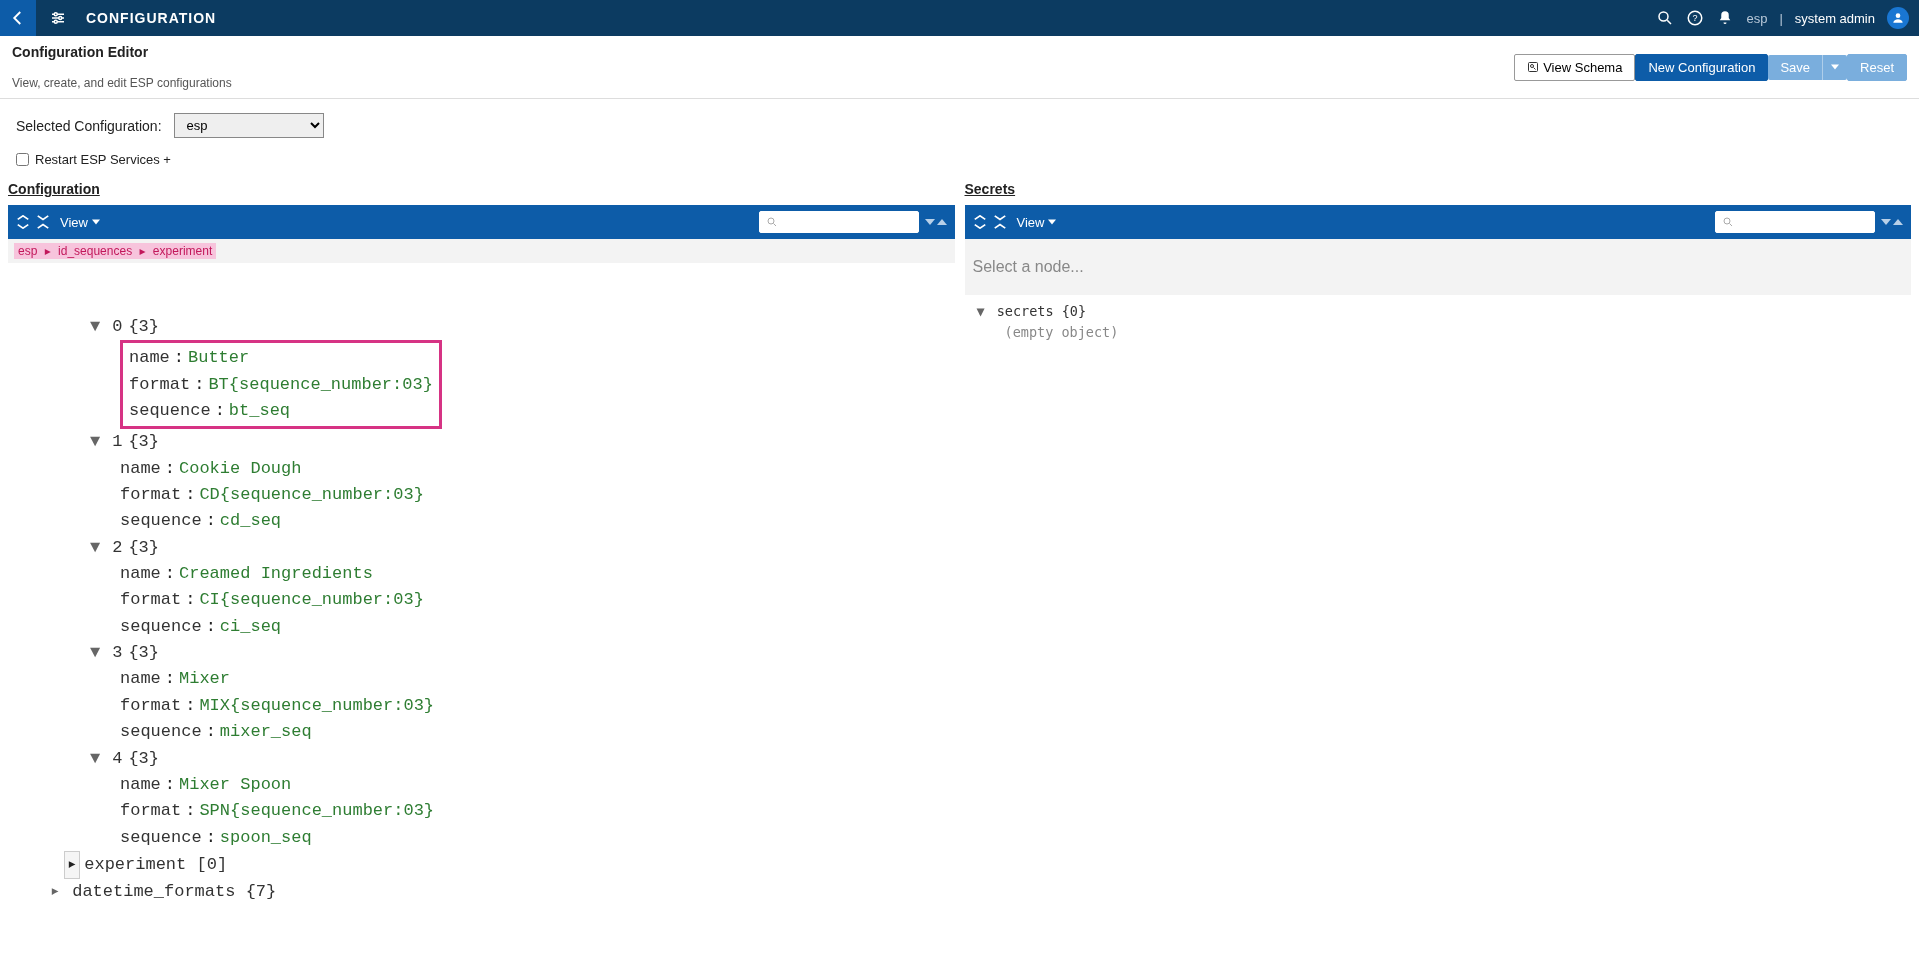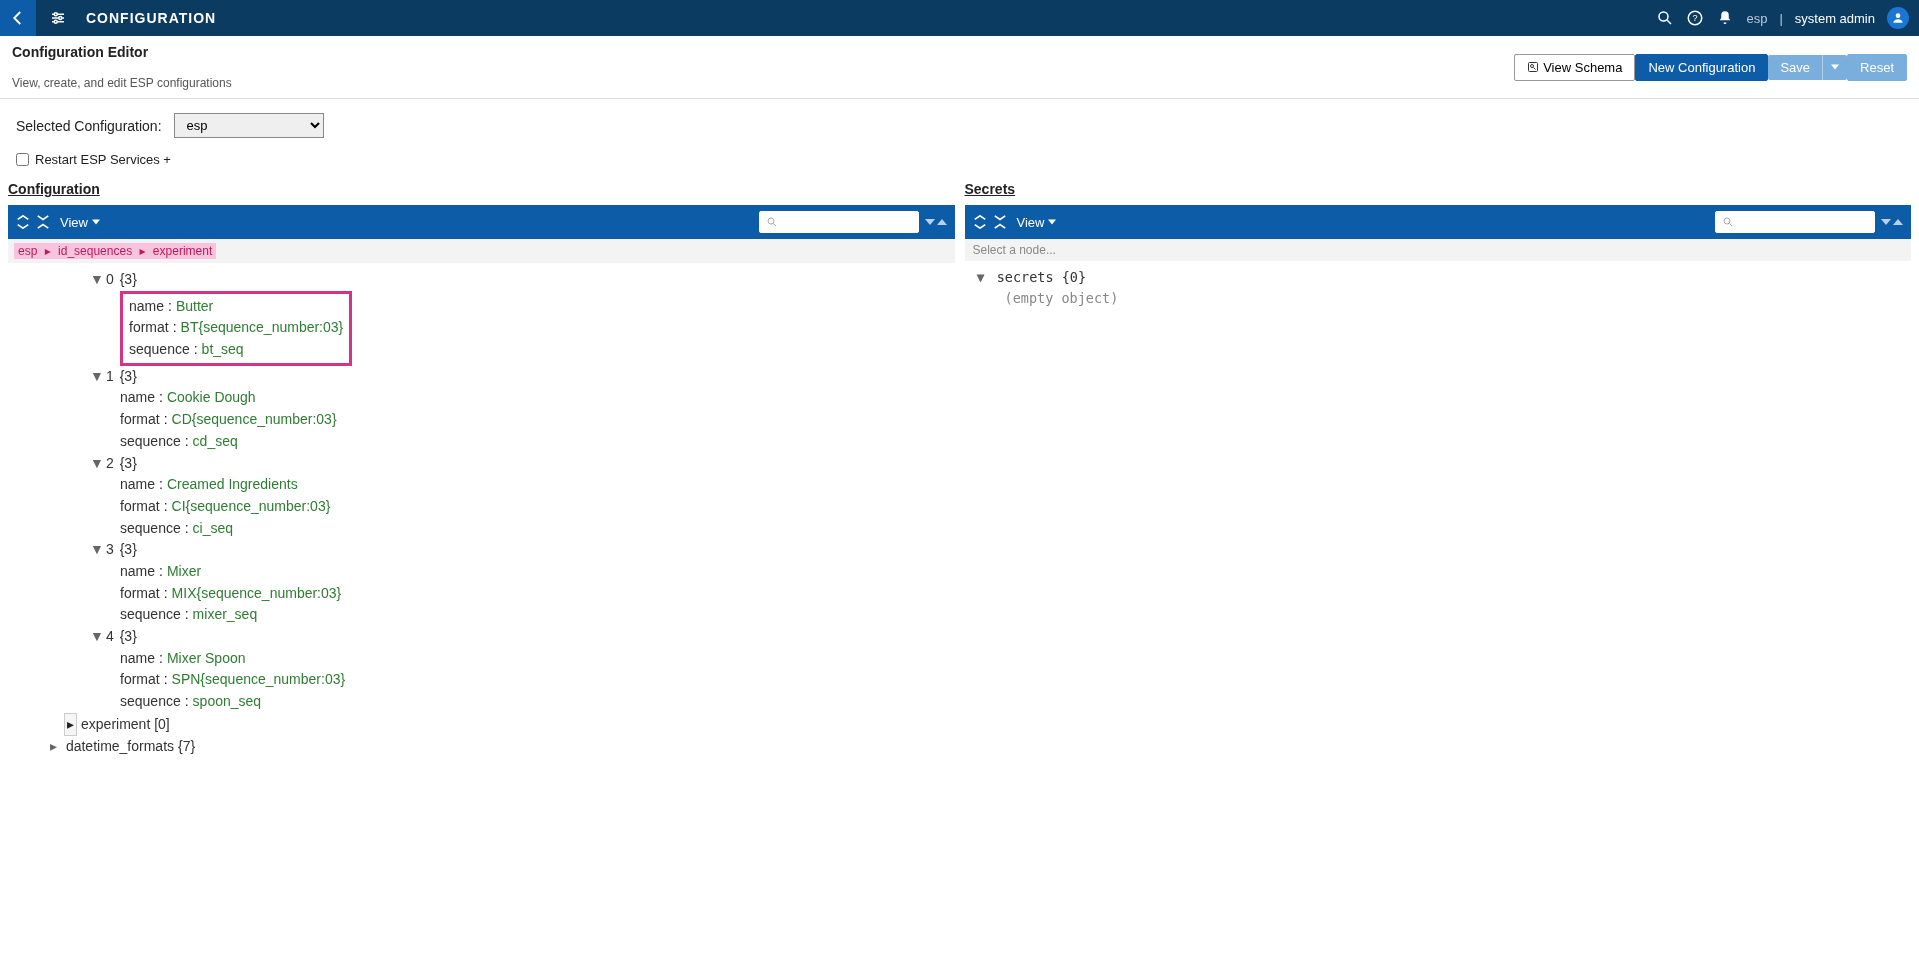--- a/index.html
+++ b/index.html
@@ -43,37 +43,37 @@
   .toolbar-icon { cursor: pointer; margin-right: 6px; display:flex; }
   .toolbar-view { font-size: 13px; cursor: pointer; display: flex; align-items: center; gap: 4px; margin-left: 4px; }
   .toolbar-spacer { flex: 1; }
   .toolbar-search { background: #fff; border: 1px solid #fff; border-radius: 2px; height: 22px; width: 160px; display: flex; align-items: center; padding: 0 6px; color: #888; }
   .toolbar-arrows { margin-left: 6px; display: flex; gap: 2px; }
   
   .breadcrumb { background: #f3f3f3; padding: 4px 6px; font-size: 12px; }
   .breadcrumb-inner { background: #f7c4dc; display: inline-block; padding: 1px 4px; color: #c2185b; }
   .bc-sep { margin: 0 4px; }
   
-  .tree { background: #fff; font-family: Liberation Sans, sans-serif; font-size: 14px; padding: 6px 6px 6px 12px; line-height: 1.55; }
+  .tree { background: #fff; font-family: Liberation Mono, monospace; font-size: 17px; padding: 6px 6px 6px 12px; line-height: 1.55; margin-top: 45px; }
   .node { white-space: nowrap; }
   .toggle { display: inline-block; width: 12px; color: #666; cursor: pointer; }
   .key { color: #333; }
   .count { color: #333; }
   .colon { margin: 0 4px; }
   .val-str { color: #2e7d32; }
   .val-bool { color: #d32f2f; }
   .idx { color: #333; margin-right: 6px; }
   .indent1 { padding-left: 70px; }
   .indent2 { padding-left: 100px; }
   .indent0b { padding-left: 44px; }
   .indent0c { padding-left: 30px; }
   
   .highlight-box { border: 3px solid #d63384; padding: 2px 6px; display: inline-block; }
   
-  .placeholder-text { color: #888; padding: 4px 8px; font-size: 12px; background: #f3f3f3; }
+  .placeholder-text { color: #888; padding: 19px 8px; font-size: 16px; background: #f3f3f3; }
   .secrets-tree { font-family: "Menlo","Consolas",monospace; font-size: 13.5px; padding: 6px 6px 6px 12px; line-height: 1.55; }
   .empty-obj { color: #888; padding-left: 28px; }
   .exp-box { display:inline-block; border:1px solid #ccc; background:#f5f5f5; padding:0 2px; margin-right:4px; }
 </style>
 </head>
 <body>
 
 <div class="topbar">
   <div class="topbar-left">
     <div class="back-btn">

